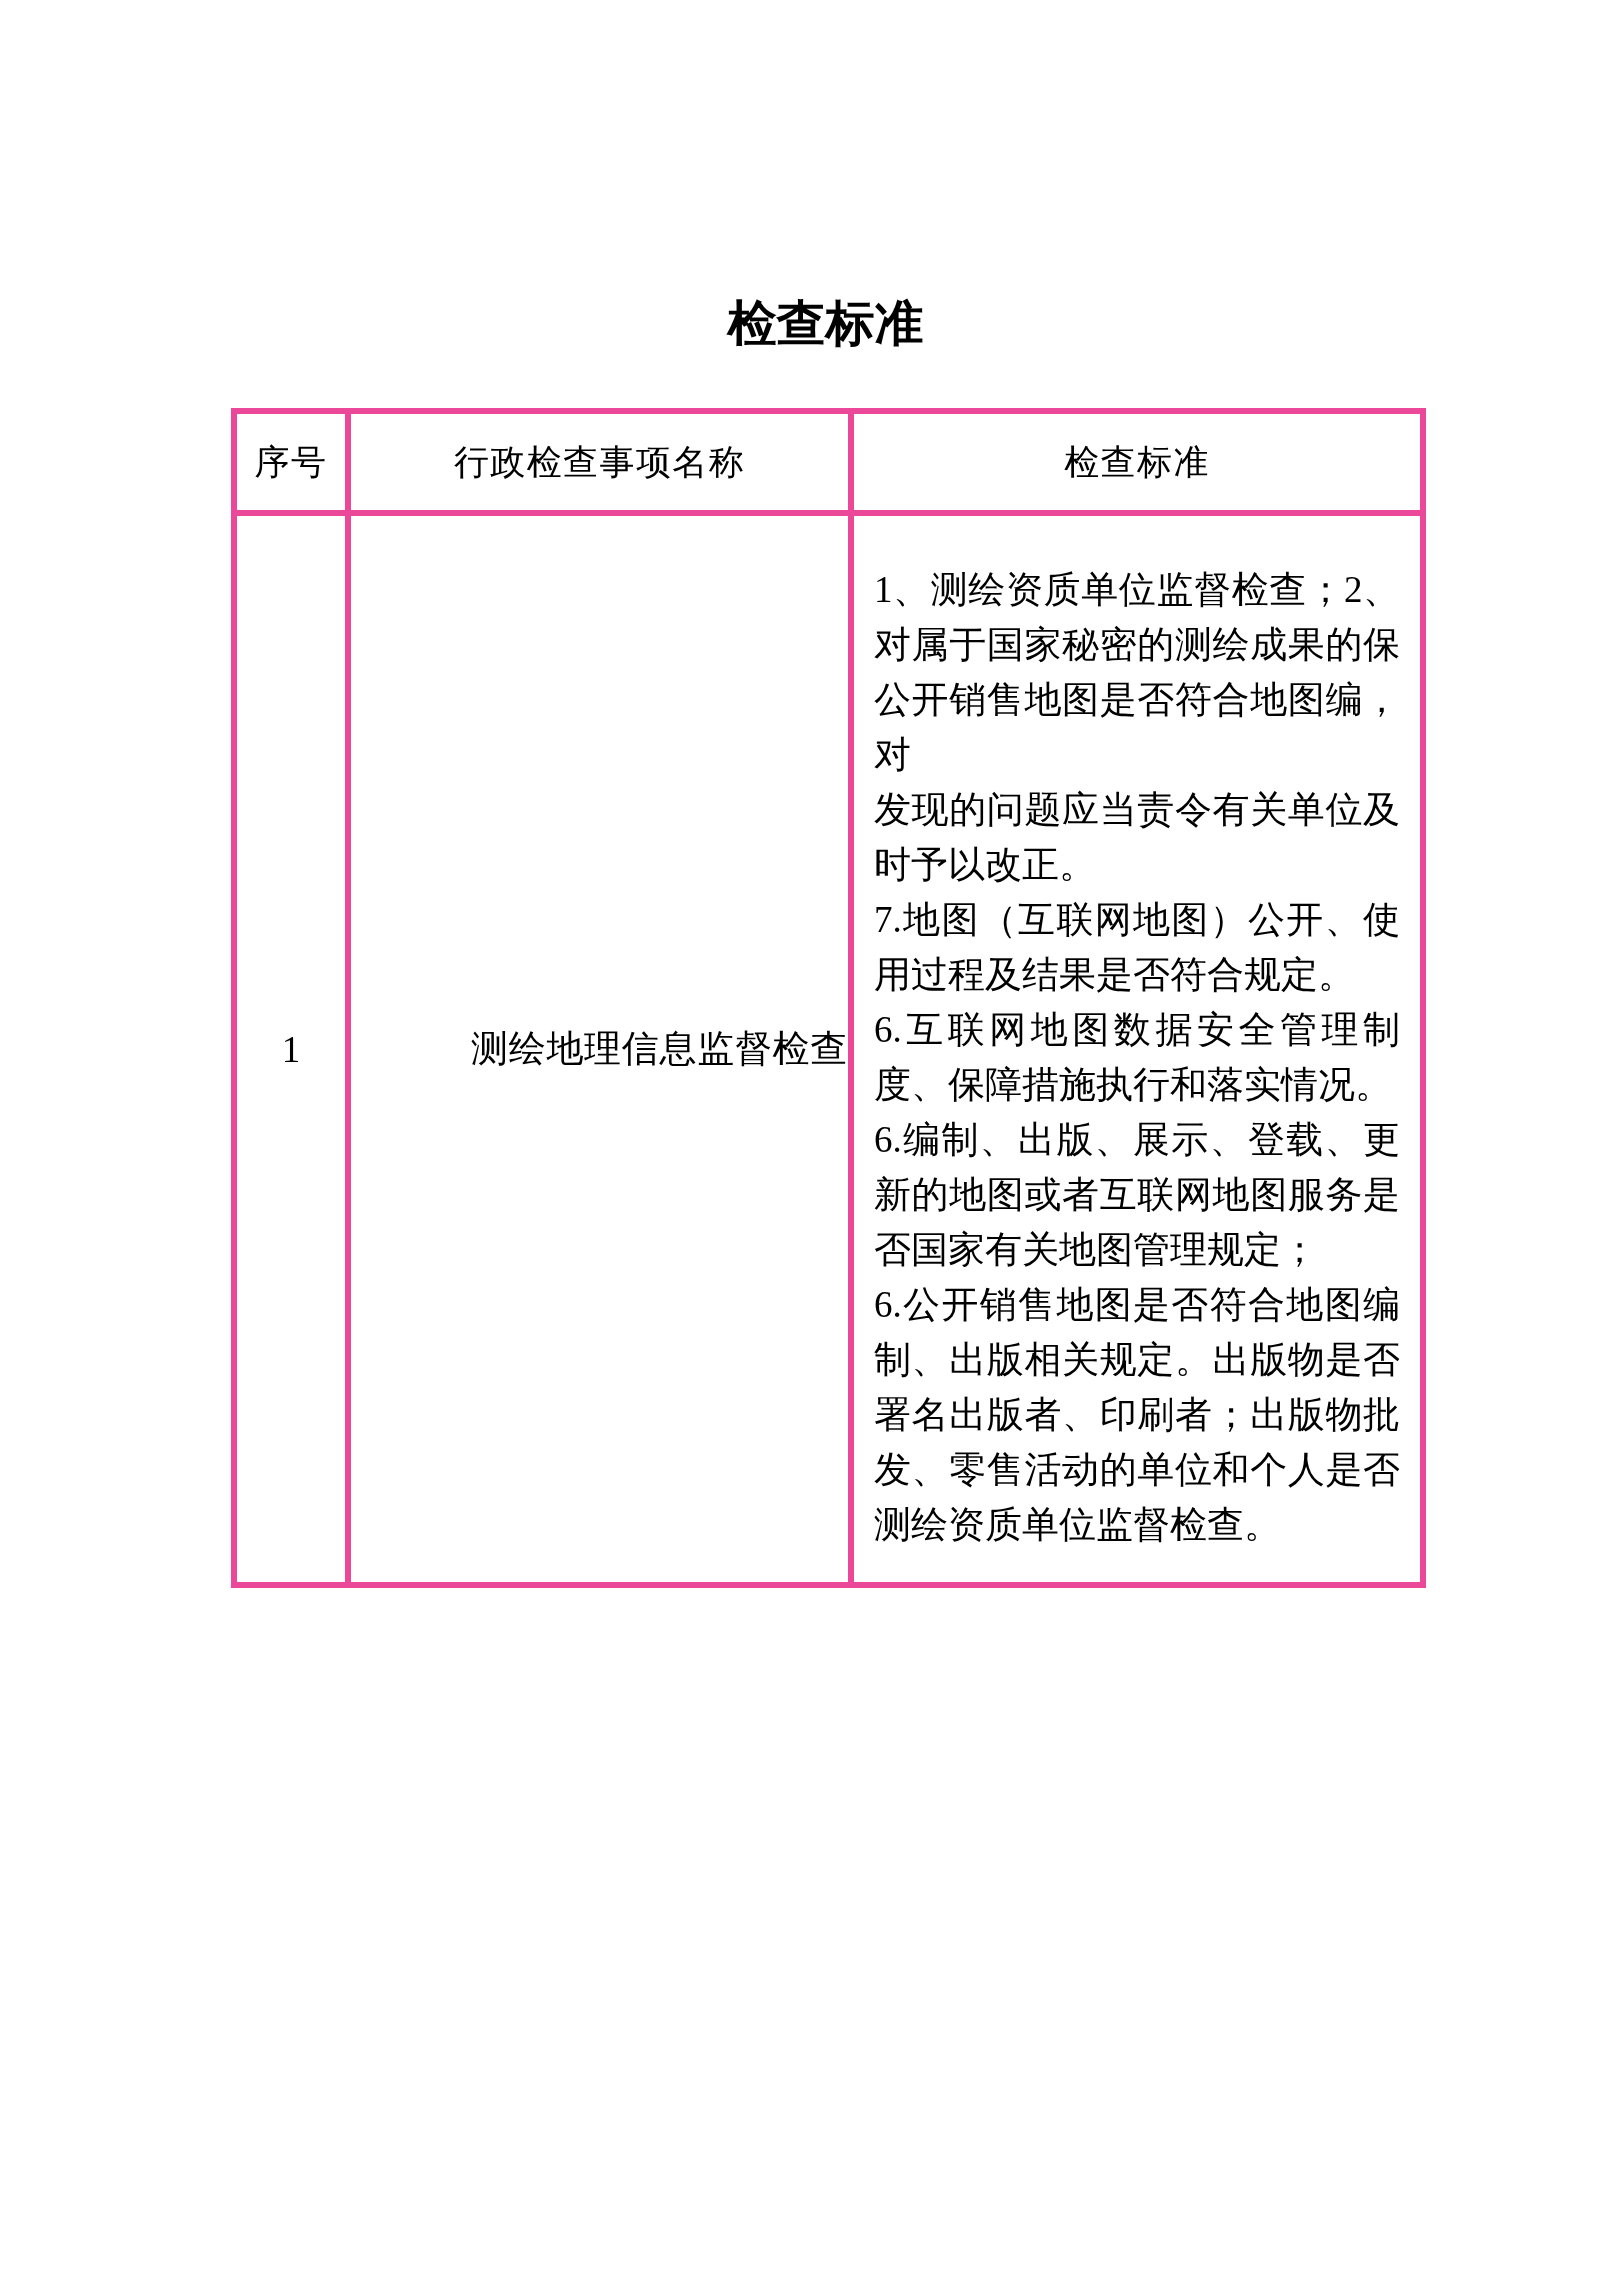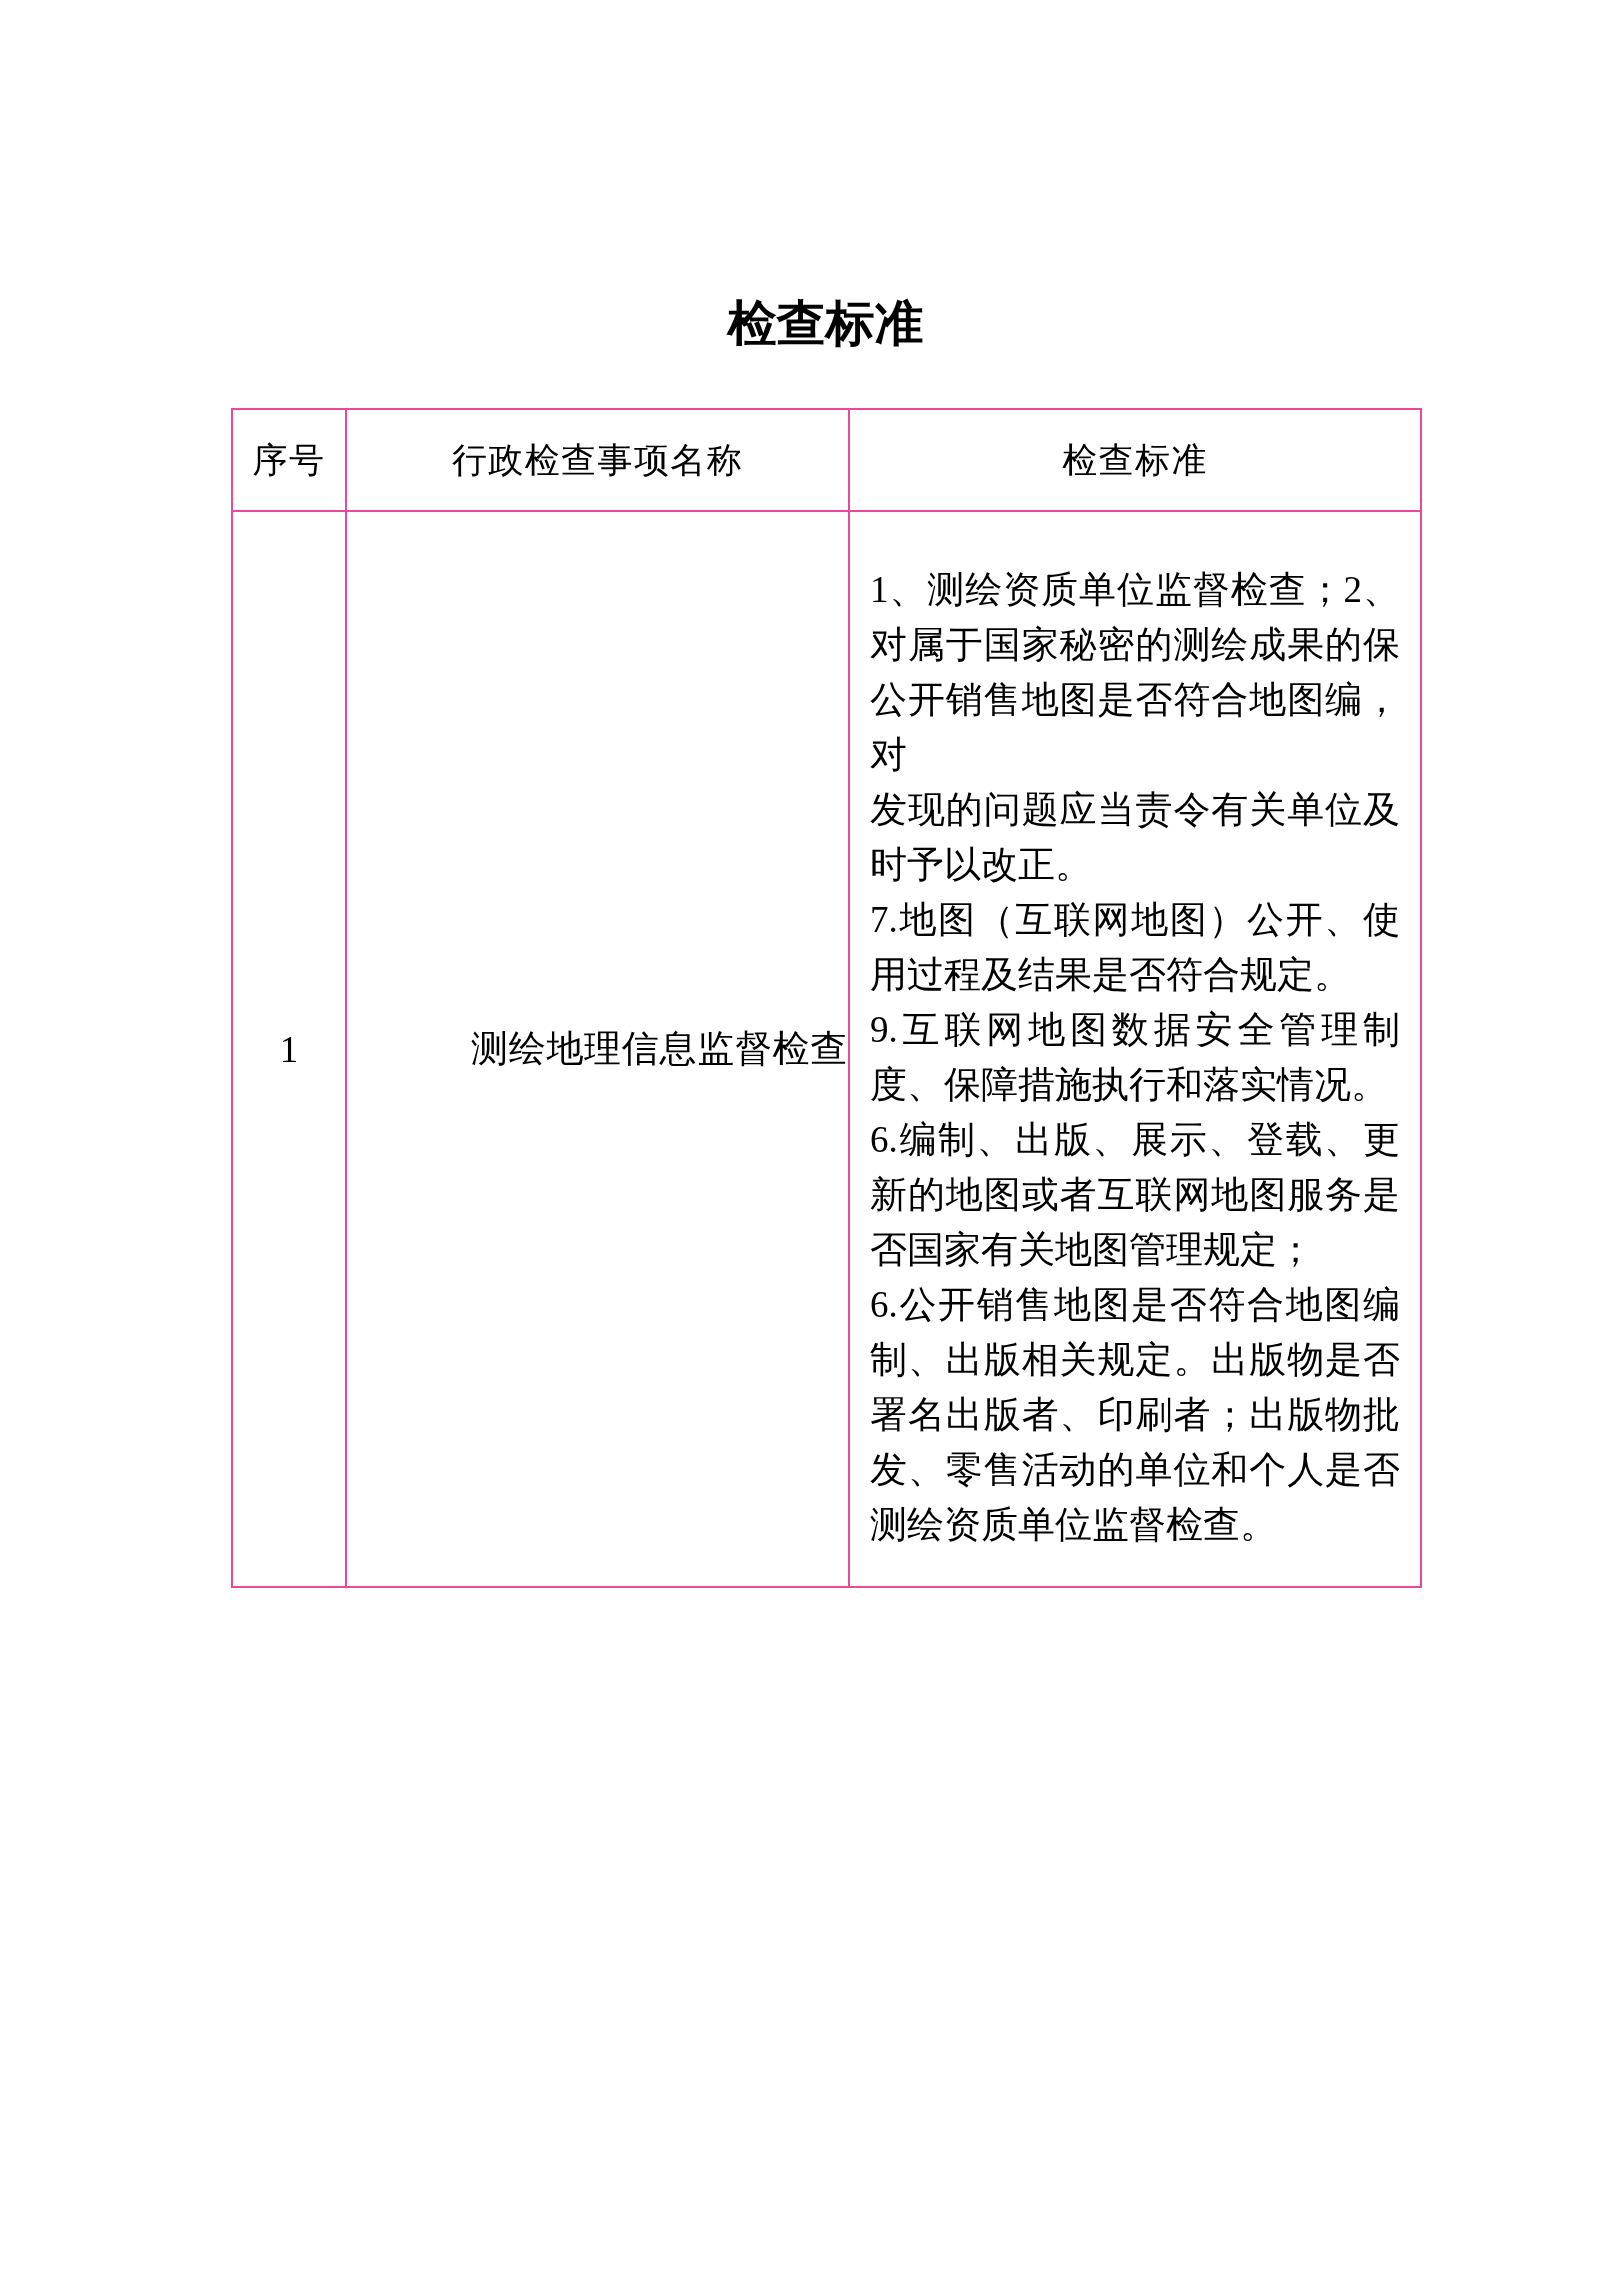--- a/index.html
+++ b/index.html
@@ -42,21 +42,21 @@
     position: absolute;
     top: 408px;
     left: 231px;
     width: 1189px;
     height: 1180px;
     border-collapse: collapse;
     table-layout: fixed;
   }
   .inspection-table th,
   .inspection-table td {
-    border: 2px solid #ec4899;
+    border: 6px solid #ec4899;
     padding: 0;
     vertical-align: middle;
   }
   .inspection-table thead tr {
     height: 102px;
   }
   .inspection-table th {
     font-size: 35px;
     font-weight: normal;
     text-align: center;
@@ -117,21 +117,21 @@
         <td class="cell-item-name">测绘地理信息监督检查</td>
         <td class="cell-standards">
           <div class="std-lines" id="std-lines">
               <div class="std-line">1、测绘资质单位监督检查；2、</div>
               <div class="std-line">对属于国家秘密的测绘成果的保</div>
               <div class="std-line">公开销售地图是否符合地图编，对</div>
               <div class="std-line">发现的问题应当责令有关单位及</div>
               <div class="std-line end">时予以改正。</div>
               <div class="std-line">7.地图（互联网地图）公开、使</div>
               <div class="std-line end">用过程及结果是否符合规定。</div>
-              <div class="std-line">9.互联网地图数据安全管理制</div>
+              <div class="std-line">6.互联网地图数据安全管理制</div>
               <div class="std-line end">度、保障措施执行和落实情况。</div>
               <div class="std-line">6.编制、出版、展示、登载、更</div>
               <div class="std-line">新的地图或者互联网地图服务是</div>
               <div class="std-line end">否国家有关地图管理规定；</div>
               <div class="std-line">6.公开销售地图是否符合地图编</div>
               <div class="std-line">制、出版相关规定。出版物是否</div>
               <div class="std-line">署名出版者、印刷者；出版物批</div>
               <div class="std-line">发、零售活动的单位和个人是否</div>
               <div class="std-line end">测绘资质单位监督检查。</div>
             </div>

